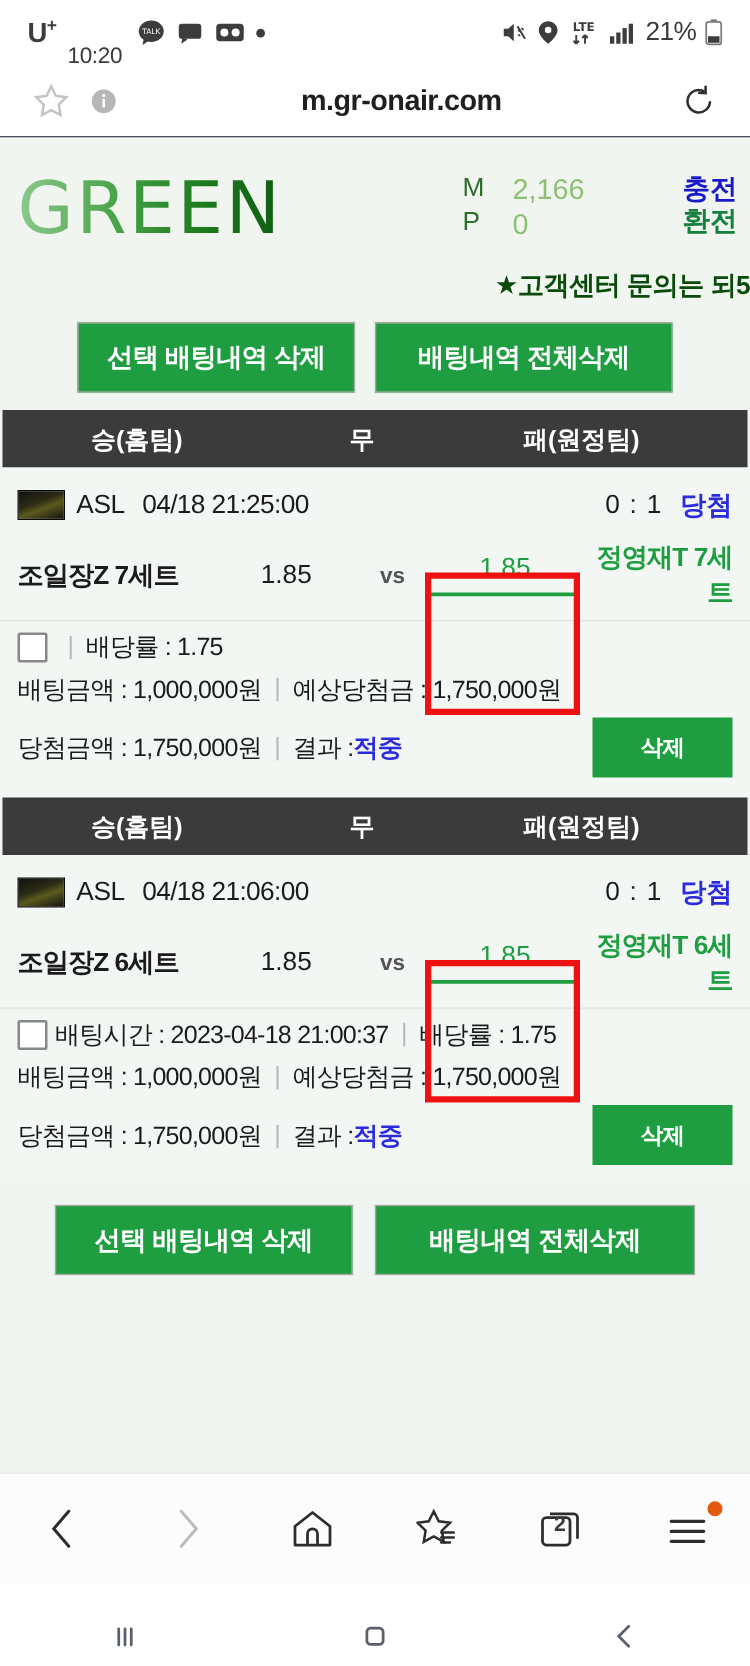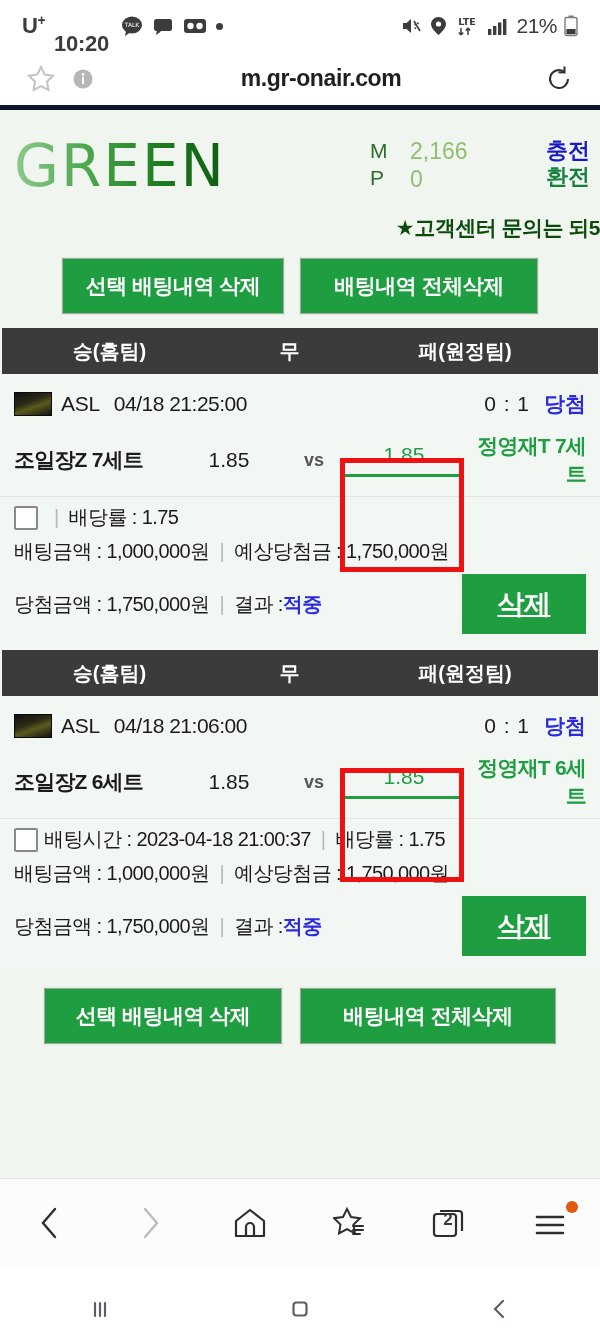--- a/index.html
+++ b/index.html
@@ -12,30 +12,30 @@
   .phone { position: relative; width: 600px; height: 1333px; background:#fff; }
 
   
   .statusbar {
     height: 52px; background:#fff; display:flex; align-items:center;
     padding: 0 22px; color:#3c3c3c;
   }
   .sb-left { display:flex; align-items:center; gap:9px; flex:1; }
   .carrier { font-size:22px; font-weight:600; letter-spacing:-0.5px; }
   .carrier sup { font-size:14px; }
-  .sb-time { font-size:22px; font-weight:700; letter-spacing:-0.3px; margin-right:3px;margin-top:36px;}
+  .sb-time { font-size:18px; font-weight:400; letter-spacing:-0.3px; margin-right:3px;margin-top:36px;}
   .sb-right { display:flex; align-items:center; gap:7px; }
   .ic { display:inline-flex; align-items:center; justify-content:center; }
   .batt-pct { font-size:21px; font-weight:400; letter-spacing:-0.5px;}
   .dotmini { width:7px; height:7px; border-radius:50%; background:#3c3c3c; display:inline-block; }
 
   
   .urlbar {
     height:58px; background:#fff; display:flex; align-items:center;
-    padding:0 20px; border-bottom:5px solid #0f172a;
+    padding:0 20px; border-bottom:1px solid #0f172a;
   }
   .url-text { flex:1; text-align:center; font-size:23px; font-weight:600; color:#1f1f1f; letter-spacing:-0.4px;}
   .url-ic { width:42px; display:flex; align-items:center; justify-content:center; }
 
   
   .page { background:#f0f5f0; height:1068px; position:relative; overflow:hidden; }
 
   .site-header { padding: 10px 0 0 0; position:relative; height:136px; }
   .logo {
     font-size:58px; font-weight:400; letter-spacing:2px;
@@ -107,22 +107,22 @@
   .rec-line { display:flex; align-items:center; font-size:20px; color:#1b1b1b; padding: 7px 14px 0 14px; letter-spacing:-0.6px;}
   .cb {
     width:24px; height:24px; border:2px solid #888; background:#fff; margin-right:6px; flex-shrink:0;
     border-radius:2px;
   }
   .sep { color:#b8b8b8; margin:0 10px; }
   .rec-line2 { padding: 7px 14px 0 14px; }
   .rec-line3 { display:flex; align-items:center; padding: 9px 14px 12px 14px; }
   .hit { color:#2b2bdd; font-weight:bold; }
   .del-btn {
-    margin-left:auto; background:#1f9e41; color:#fff; font-size:27px; font-weight:bold;
-    width:124px; text-align:center; padding:12px 0; letter-spacing:-0.5px;text-decoration:underline;
+    margin-left:auto; background:#1f9e41; color:#fff; font-size:18px; font-weight:bold;
+    width:112px; text-align:center; padding:12px 0; letter-spacing:-0.5px;
   }
 
   
   .redbox { position:absolute; border:5px solid #ee1111; pointer-events:none; z-index:5; }
 
   
   .btn-row-bottom { display:flex; justify-content:center; gap:18px; padding: 16px 0 10px 0; }
   .gbtn.b1 { width:238px; }
   .gbtn.b2 { width:256px; }
   .pager { display:flex; justify-content:center; align-items:center; gap:10px; padding:8px 0 0 0; }

